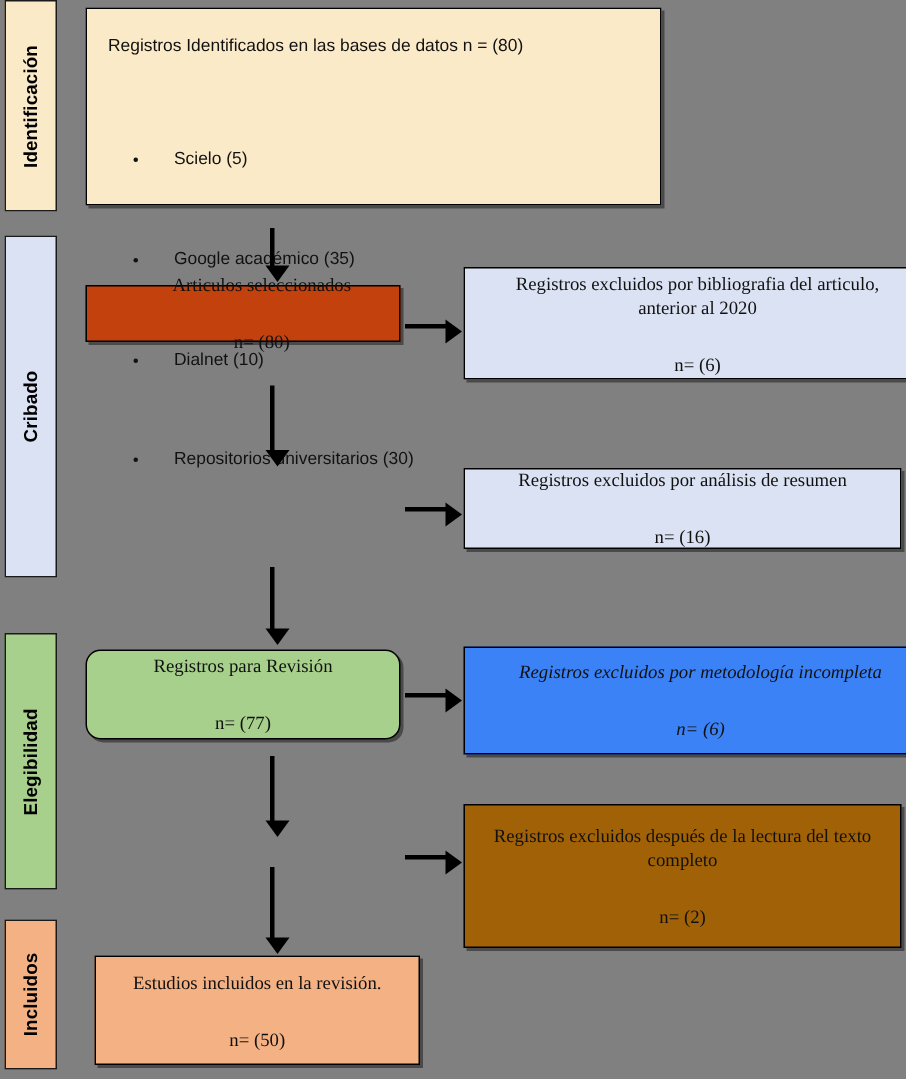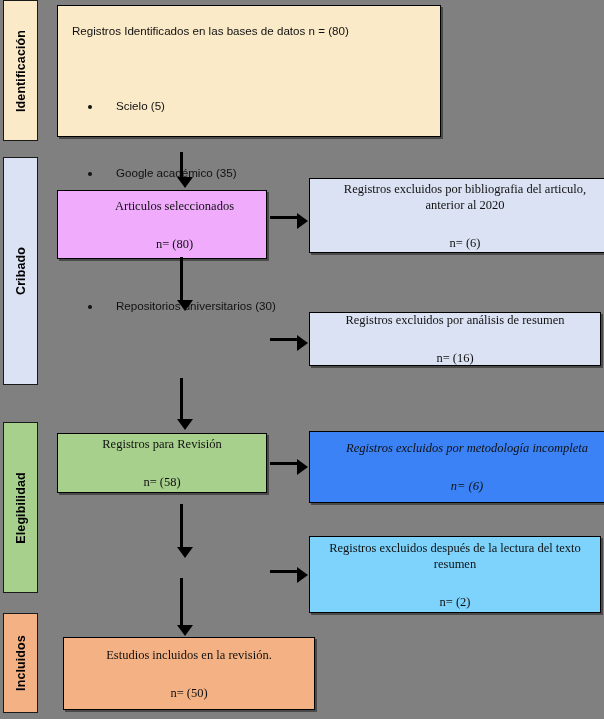--- a/index.html
+++ b/index.html
@@ -150,21 +150,21 @@
     <ul>
       <li>Scielo (5)</li>
       <li>Google académico (35)</li>
       <li>Dialnet (10)</li>
       <li>Repositorios universitarios (30)</li>
     </ul>
   </div>
 
   <div class="arrow-v" style="left:180px; top:152px; height:26px;"></div>
 
-  <div class="box" style="left:57px; top:190px; width:210px; height:69px; background:#f0abfc;padding-left:25px;">
+  <div class="box" style="left:57px; top:190px; width:210px; height:38px; background:#c2410c;padding-left:25px;">
     <div class="line">Articulos seleccionados</div>
     <div class="line gap">n= (80)</div>
   </div>
 
   <div class="arrow-h" style="left:270px; top:216px; width:28px;"></div>
 
   <div class="box" style="left:309px; top:178px; width:312px; height:75px; background:#dbe2f3;">
     <div class="line">Registros excluidos por bibliografia del articulo,</div>
     <div class="line">anterior al 2020</div>
     <div class="line gap">n= (6)</div>
@@ -175,42 +175,42 @@
 
   <div class="arrow-h" style="left:270px; top:338px; width:28px;"></div>
 
   <div class="box" style="left:309px; top:312px; width:292px; height:54px; background:#dbe2f3;">
     <div class="line">Registros excluidos por análisis de resumen</div>
     <div class="line gap">n= (16)</div>
   </div>
 
   <div class="arrow-v" style="left:180px; top:378px; height:42px;"></div>
 
-  <div class="box" style="left:57px; top:433px; width:210px; height:60px; background:#a8d08d;">
+  <div class="box" style="left:57px; top:433px; width:210px; height:60px; background:#a8d08d;border-radius:10px;">
     <div class="line">Registros para Revisión</div>
-    <div class="line gap">n= (58)</div>
+    <div class="line gap">n= (77)</div>
   </div>
 
   <div class="arrow-h" style="left:270px; top:462px; width:28px;"></div>
 
   <div class="box" style="left:309px; top:431px; width:316px; height:72px; background:#3b82f6;font-style:italic;">
     <div class="line">Registros excluidos por metodología incompleta</div>
     <div class="line gap">n= (6)</div>
   </div>
 
   <div class="arrow-v" style="left:180px; top:504px; height:44px;"></div>
 
   <div class="arrow-h" style="left:270px; top:570px; width:28px;"></div>
 
-  <div class="box" style="left:309px; top:536px; width:292px; height:77px; background:#7dd3fc;">
+  <div class="box" style="left:309px; top:536px; width:292px; height:96px; background:#a16207;">
     <div class="line">Registros excluidos después de la lectura del texto</div>
-    <div class="line">resumen</div>
+    <div class="line">completo</div>
     <div class="line gap">n= (2)</div>
   </div>
 
   <div class="arrow-v" style="left:180px; top:578px; height:48px;"></div>
 
-  <div class="box" style="left:63px; top:637px; width:252px; height:73px; background:#f4b183;">
+  <div class="box" style="left:63px; top:637px; width:217px; height:73px; background:#f4b183;">
     <div class="line">Estudios incluidos en la revisión.</div>
     <div class="line gap">n= (50)</div>
   </div>
 
 </div>
 
 </body></html>

